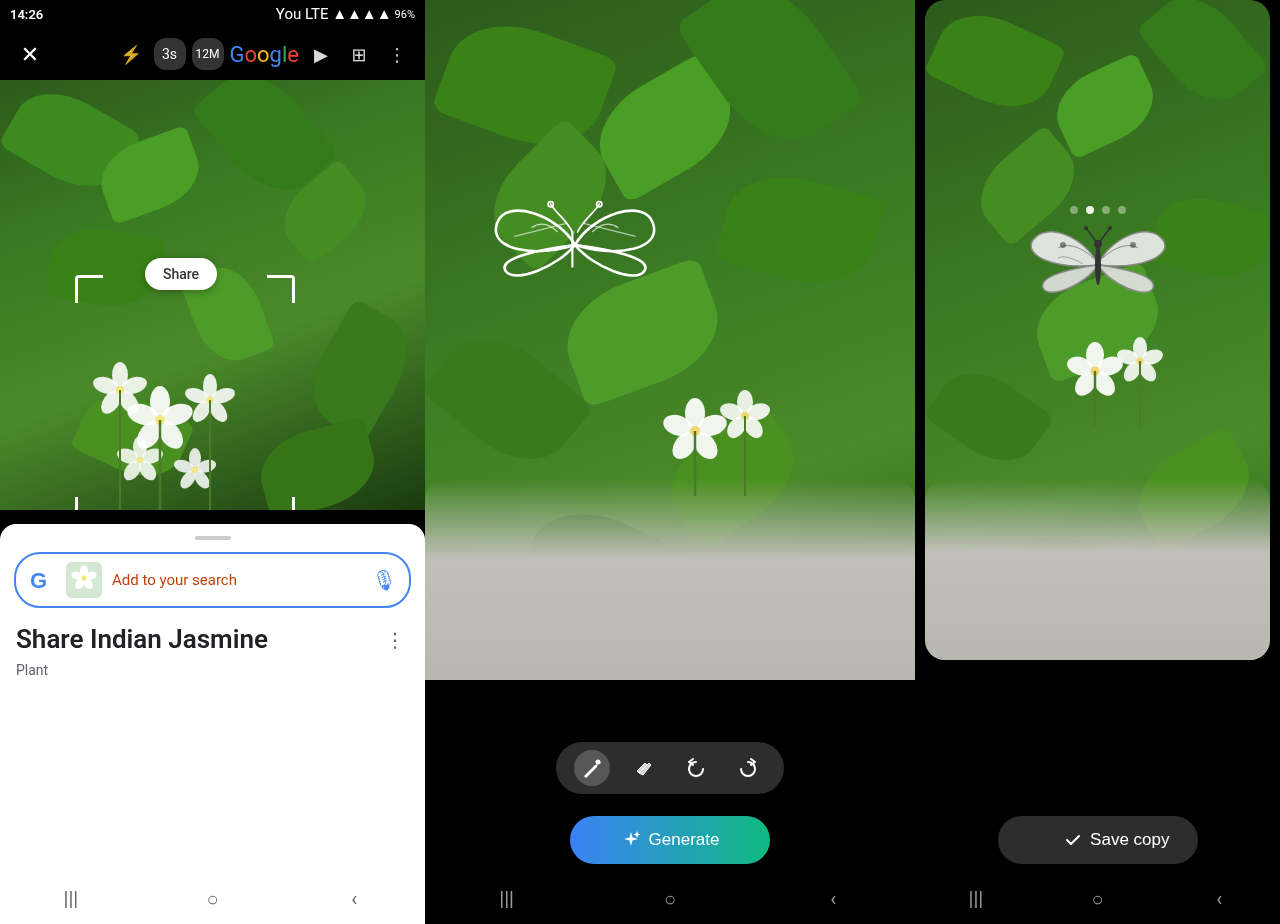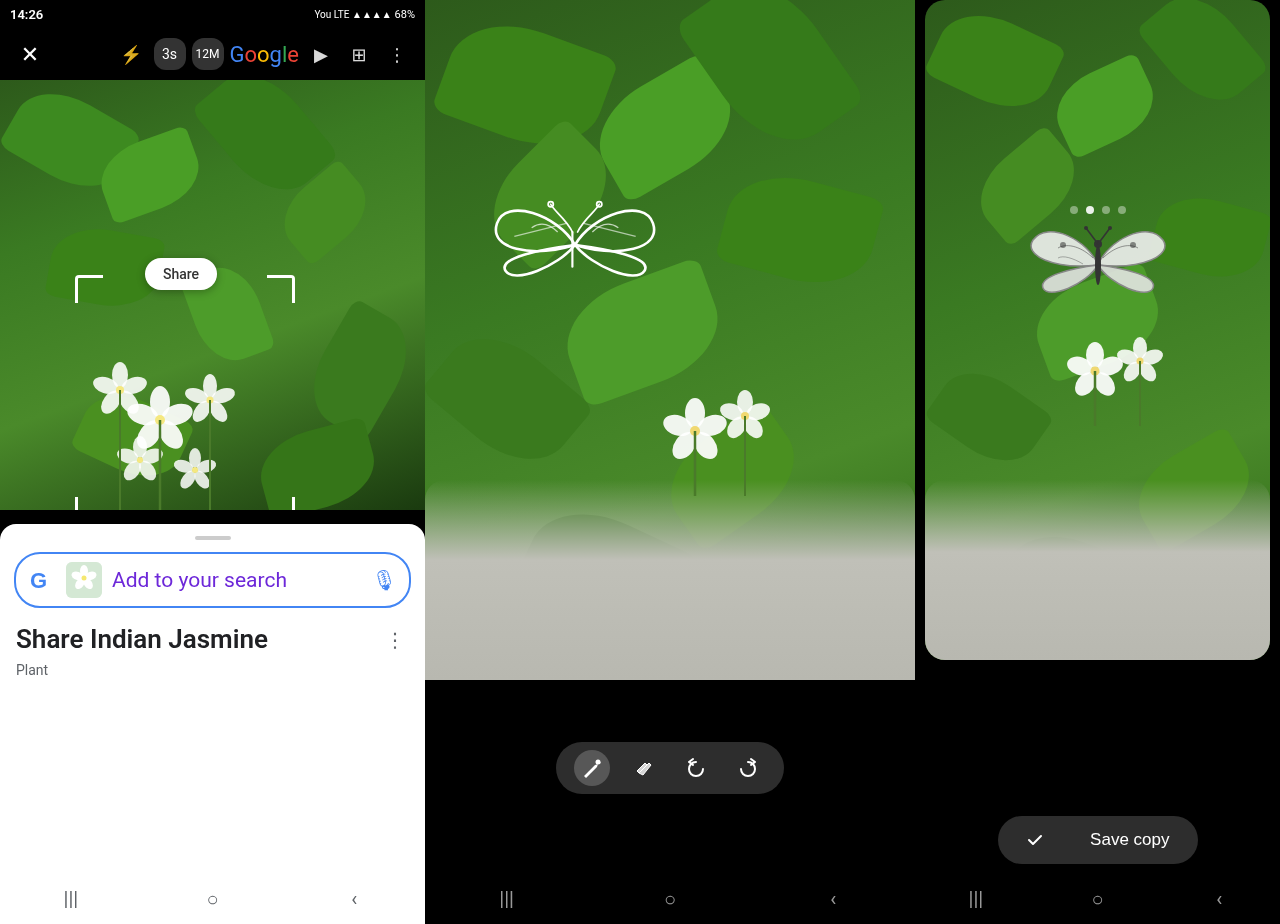--- a/index.html
+++ b/index.html
@@ -204,22 +204,22 @@
       width: 36px; height: 36px;
       border-radius: 6px;
       background: #e8f5e8;
       overflow: hidden;
       flex-shrink: 0;
       display: flex; align-items: center; justify-content: center;
     }
 
     .search-text {
       flex: 1;
-      color: #6d28d9;
-      font-size: 21px;
+      color: #c2410c;
+      font-size: 15px;
     }
 
     .mic-icon {
       color: #4285f4;
       font-size: 20px;
     }
 
     
     .plant-title-area {
       padding: 4px 16px 4px;
@@ -414,21 +414,21 @@
       border-radius: 30px;
       padding: 14px 28px;
       color: #fff;
       font-size: 17px;
       font-weight: 500;
       cursor: pointer;
       display: flex;
       align-items: center;
       gap: 8px;
       min-width: 200px;
-      justify-content: space-between;
+      justify-content: flex-end;
     }
 
     
     .mid-nav-bar {
       position: absolute;
       bottom: 0;
       left: 0; right: 0;
       height: 50px;
       display: flex;
       align-items: center;
@@ -618,22 +618,22 @@
       <div class="bracket-corner bracket-bl"></div>
       <div class="bracket-corner bracket-br"></div>
     </div>
 
     <div class="share-btn">Share</div>
   </div>
 
   <div class="status-bar">
     <span class="status-time">14:26</span>
     <div class="status-right">
-      <span style="font-size:10px;">You LTE ▲▲▲▲</span>
-      <span>68%</span>
+      <span style="font-size:15px;">You LTE ▲▲▲▲</span>
+      <span>96%</span>
     </div>
   </div>
 
   <div class="top-bar">
     <div class="close-btn">✕</div>
     <div class="top-bar-icons">
       <div class="top-bar-icon">⚡</div>
       <div class="top-bar-icon" style="font-size:14px; background:rgba(255,255,255,0.2); border-radius:12px; padding:4px 6px; color:#fff;">3s</div>
       <div class="top-bar-icon" style="font-size:12px; background:rgba(255,255,255,0.2); border-radius:12px; padding:4px 5px; color:#fff;">12M</div>
       <div class="google-logo">
@@ -774,20 +774,29 @@
       </svg>
     </div>
     <div class="toolbar-btn">
       <svg width="22" height="22" viewBox="0 0 22 22">
         <path d="M11,5 C15,5 18,8 18,12 C18,16 15,19 11,19 C7,19 4,16 4,12" stroke="white" stroke-width="2" fill="none" stroke-linecap="round"></path>
         <path d="M14,2 L18,5 L14,8" stroke="white" stroke-width="2" fill="none" stroke-linecap="round" stroke-linejoin="round"></path>
       </svg>
     </div>
   </div>
 
+  <div class="action-buttons">
+    <button class="generate-btn">
+      <svg width="20" height="20" viewBox="0 0 20 20">
+        <path d="M10,2 L11.5,7.5 L17,9 L11.5,10.5 L10,16 L8.5,10.5 L3,9 L8.5,7.5 Z" fill="white"></path>
+        <path d="M16,1 L17,3.5 L19.5,4.5 L17,5.5 L16,8 L15,5.5 L12.5,4.5 L15,3.5 Z" fill="white"></path>
+      </svg>
+      <span>Generate</span>
+    </button>
+  </div>
 
   <div class="mid-nav-bar">
     <span class="mid-nav-btn">|||</span>
     <span class="mid-nav-btn">○</span>
     <span class="mid-nav-btn">‹</span>
   </div>
 </div>
 
 <div class="right-panel">
   <div class="right-image">

